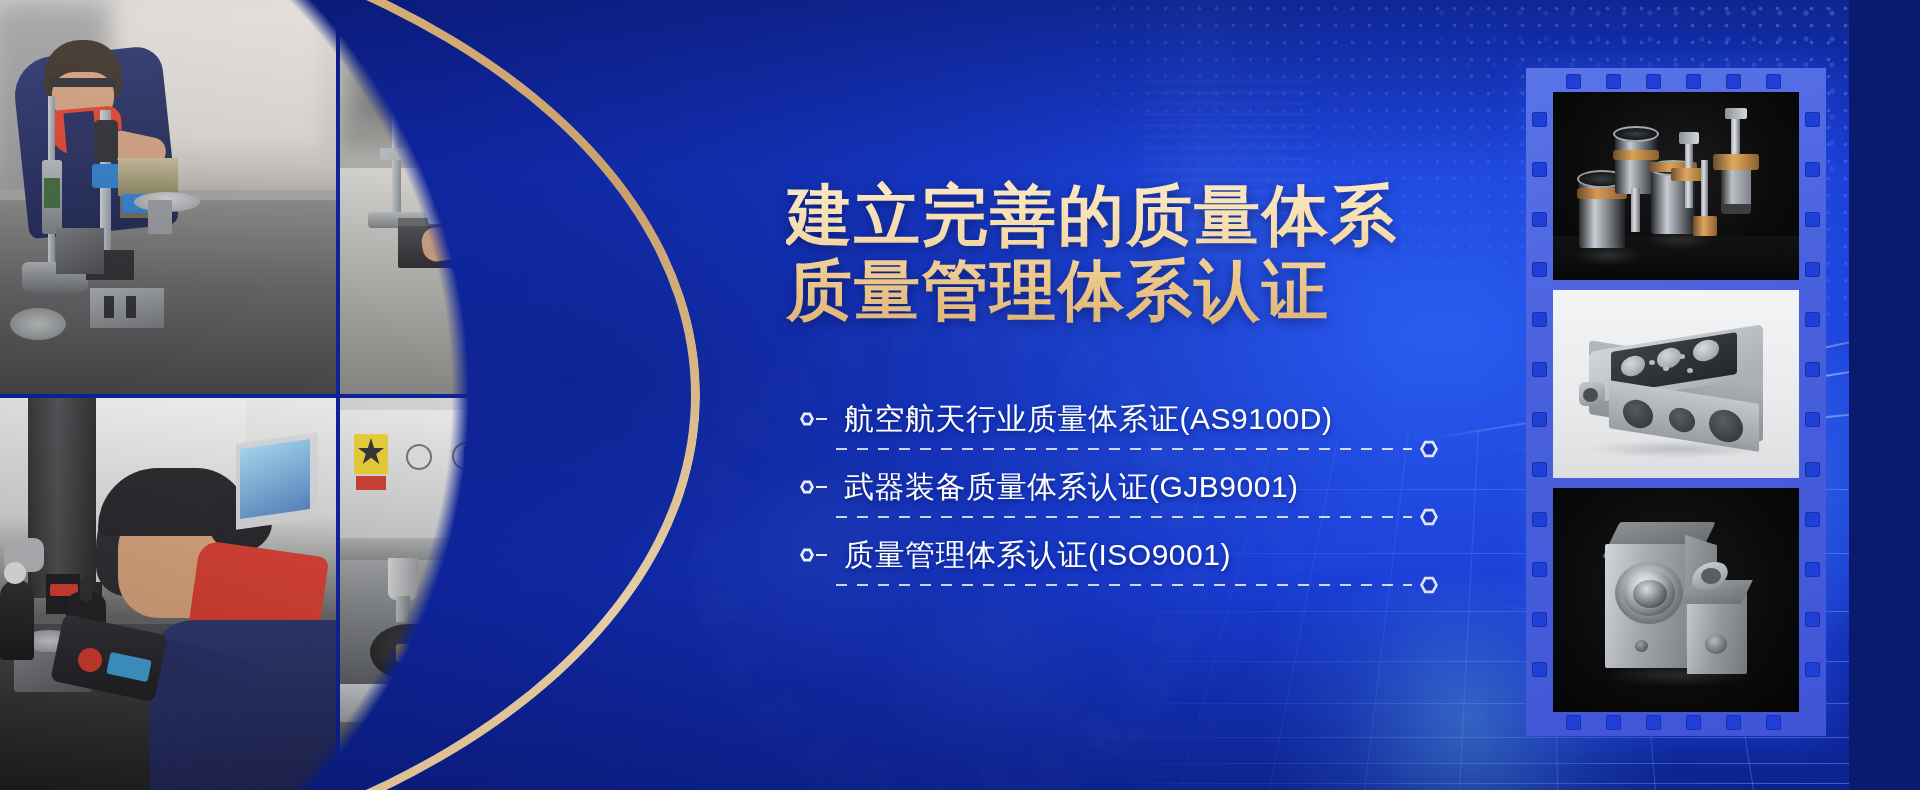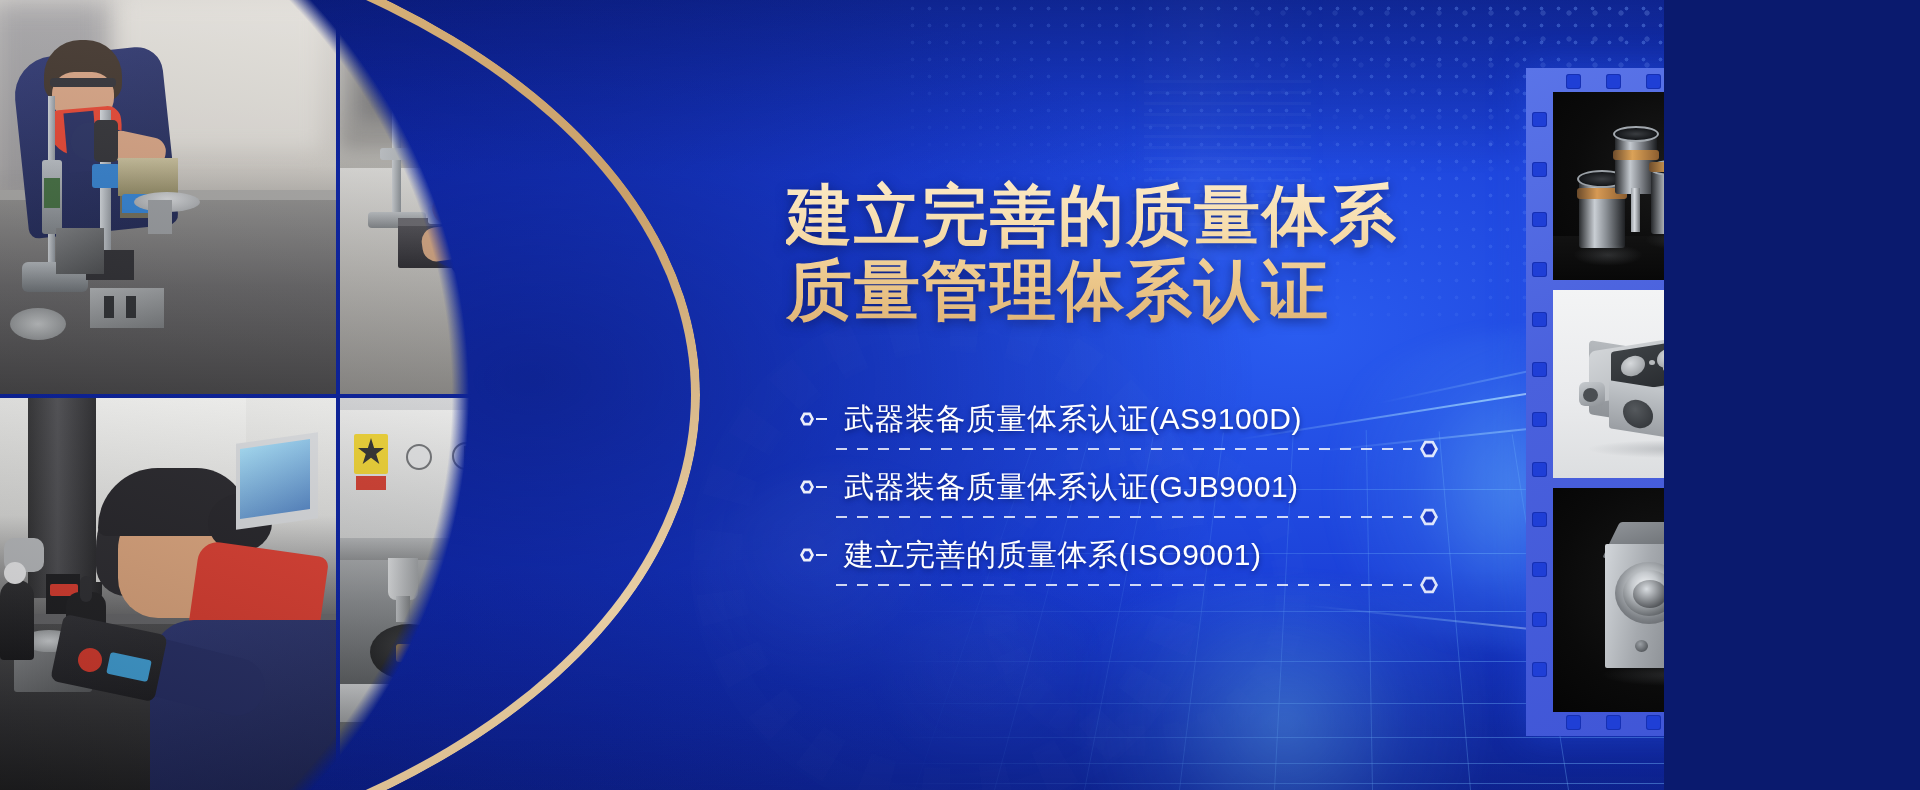--- a/index.html
+++ b/index.html
@@ -3,21 +3,21 @@
 <meta charset="utf-8">
 <title>Quality System Banner</title>
 <style>
   html,body{margin:0;padding:0;background:#0a1a6e;}
   *{box-sizing:border-box;}
   body{font-family:"Liberation Sans","DejaVu Sans",sans-serif;}
 
   
   #banner{
     position:relative;
-    width:1664px;height:790px;
+    width:1849px;height:790px;
     overflow:hidden;
     background:#a16207;
     user-select:none;
   }
 
   
   .bg-base{
     position:absolute;inset:0;
     background:
       radial-gradient(115% 135% at 78% 42%, #2a5cf0 0%, #1a3ed6 26%, #112aae 52%, #0c1f86 76%, #081558 100%);
@@ -449,21 +449,21 @@
   </div>
 
   <div class="certs">
 
     <div class="cert-row">
       <div class="cert-line">
         <span class="hexbullet">
           <span class="hex"></span>
             <span class="tail"></span>
         </span>
-        <span class="cert-text">武器装备质量体系认证(AS9100D)</span>
+        <span class="cert-text">航空航天行业质量体系证(AS9100D)</span>
       </div>
       <div class="cert-dash"></div>
       <div class="cert-endhex">
           <span class="hex"></span>
         </div>
     </div>
 
     <div class="cert-row">
       <div class="cert-line">
         <span class="hexbullet">
@@ -477,21 +477,21 @@
           <span class="hex"></span>
         </div>
     </div>
 
     <div class="cert-row">
       <div class="cert-line">
         <span class="hexbullet">
           <span class="hex"></span>
             <span class="tail"></span>
         </span>
-        <span class="cert-text">建立完善的质量体系(ISO9001)</span>
+        <span class="cert-text">质量管理体系认证(ISO9001)</span>
       </div>
       <div class="cert-dash"></div>
       <div class="cert-endhex">
           <span class="hex"></span>
         </div>
     </div>
   </div>
 
   <div class="filmstrip">
 

